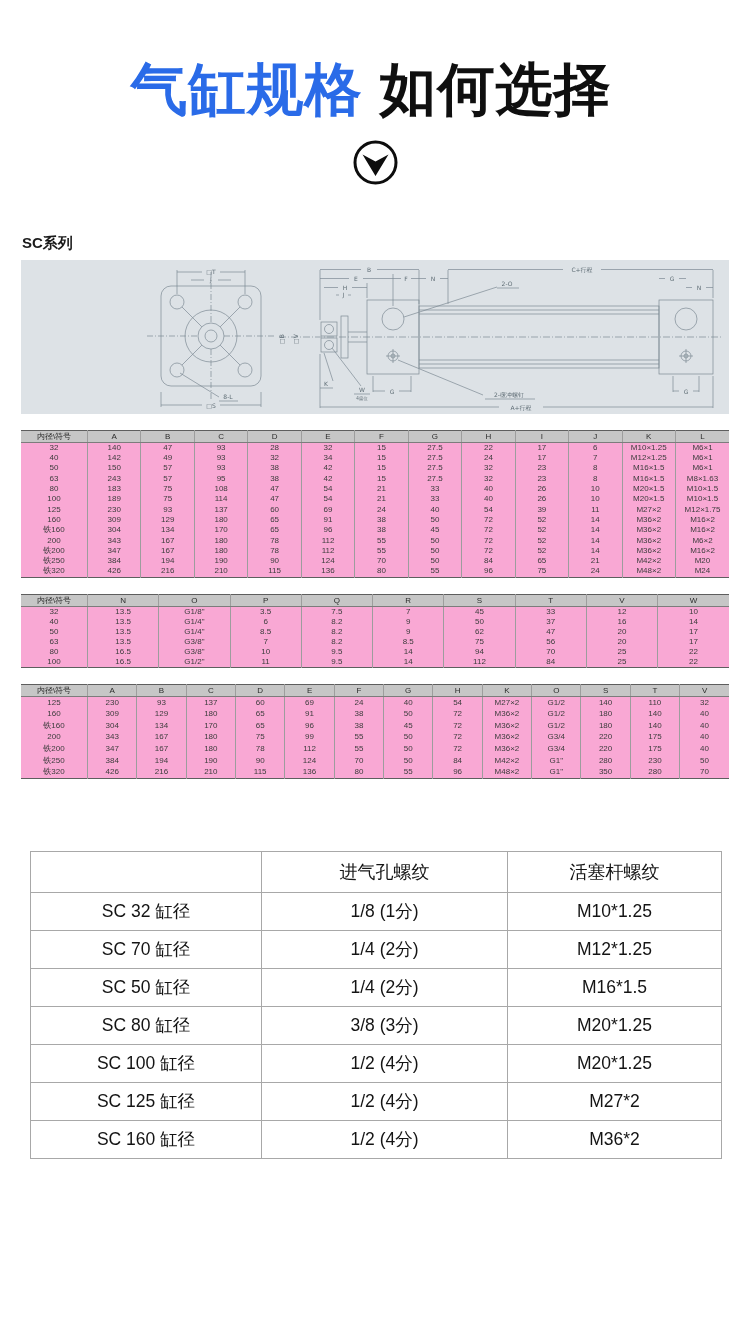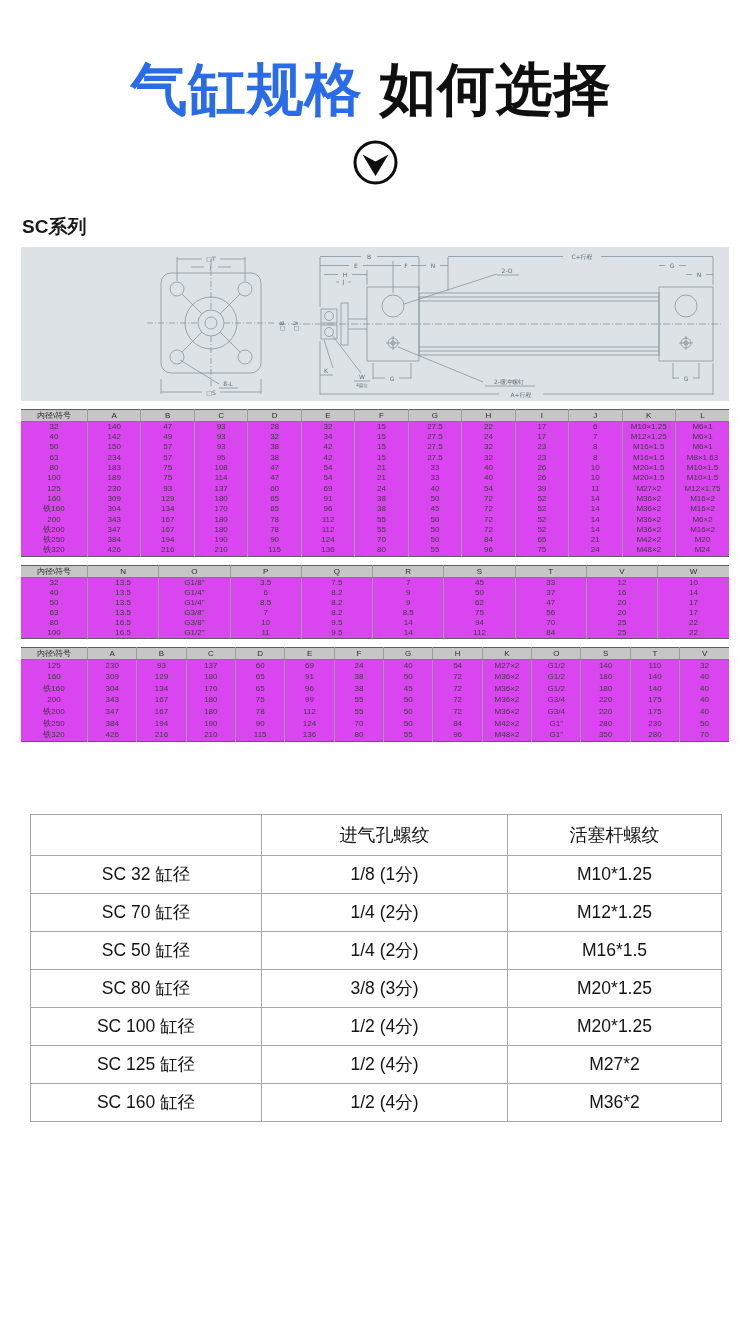--- a/index.html
+++ b/index.html
@@ -10,30 +10,30 @@
   .page{width:750px;position:relative;}
   
   .title{
     margin:58px 8px 0 0;text-align:center;font-size:57px;font-weight:bold;
     letter-spacing:1px;color:#0f0f0f;line-height:1.12;
   }
   .title .accent{color:#2a6be8;}
   
   .arrow-wrap{width:47px;height:47px;margin:17px auto 0 auto;}
   
-  .section-heading{margin:28px 0 7px 22px;font-size:19px;font-weight:bold;color:#1a1a1a;}
+  .section-heading{margin:48px 0 7px 22px;font-size:15px;font-weight:bold;color:#1a1a1a;}
   
   .diagram{width:708px;height:154px;margin:0 auto;background:#dde2e6;}
   .diagram svg{display:block;}
   .dtext{font-size:6px;fill:#5f6d75;font-family:"DejaVu Sans","Liberation Sans",sans-serif;}
   .dtext-sm{font-size:4.5px;fill:#5f6d75;}
   
   table.spec{
-    border-collapse:collapse;table-layout:fixed;width:708px;margin:8px auto;
-    background:#d946ef;font-size:8px;color:#3c3c3c;text-align:center;
+    border-collapse:collapse;table-layout:fixed;width:708px;margin:16px auto;
+    background:#f9a8d4;font-size:8px;color:#3c3c3c;text-align:center;
     border-top:1.5px solid #5e5e5e;border-bottom:1px solid #5e5e5e;
   }
   table.spec.gap{margin-top:3px;}
   table.spec th{
     background:#c6c6c6;color:#2b2b2b;font-weight:normal;font-size:8px;
     height:11px;line-height:11px;padding:0;border-bottom:1px solid #7c7c7c;
   }
   table.spec td{padding:0;}
   table.spec th + th, table.spec td + td{border-left:1px solid #9d9d9d;}
   table.spec th:first-child, table.spec td:first-child{width:66px;}
@@ -270,21 +270,21 @@
           <td>15</td>
           <td>27.5</td>
           <td>32</td>
           <td>23</td>
           <td>8</td>
           <td>M16×1.5</td>
           <td>M6×1</td>
         </tr>
         <tr>
           <td>63</td>
-          <td>234</td>
+          <td>243</td>
           <td>57</td>
           <td>95</td>
           <td>38</td>
           <td>42</td>
           <td>15</td>
           <td>27.5</td>
           <td>32</td>
           <td>23</td>
           <td>8</td>
           <td>M16×1.5</td>

